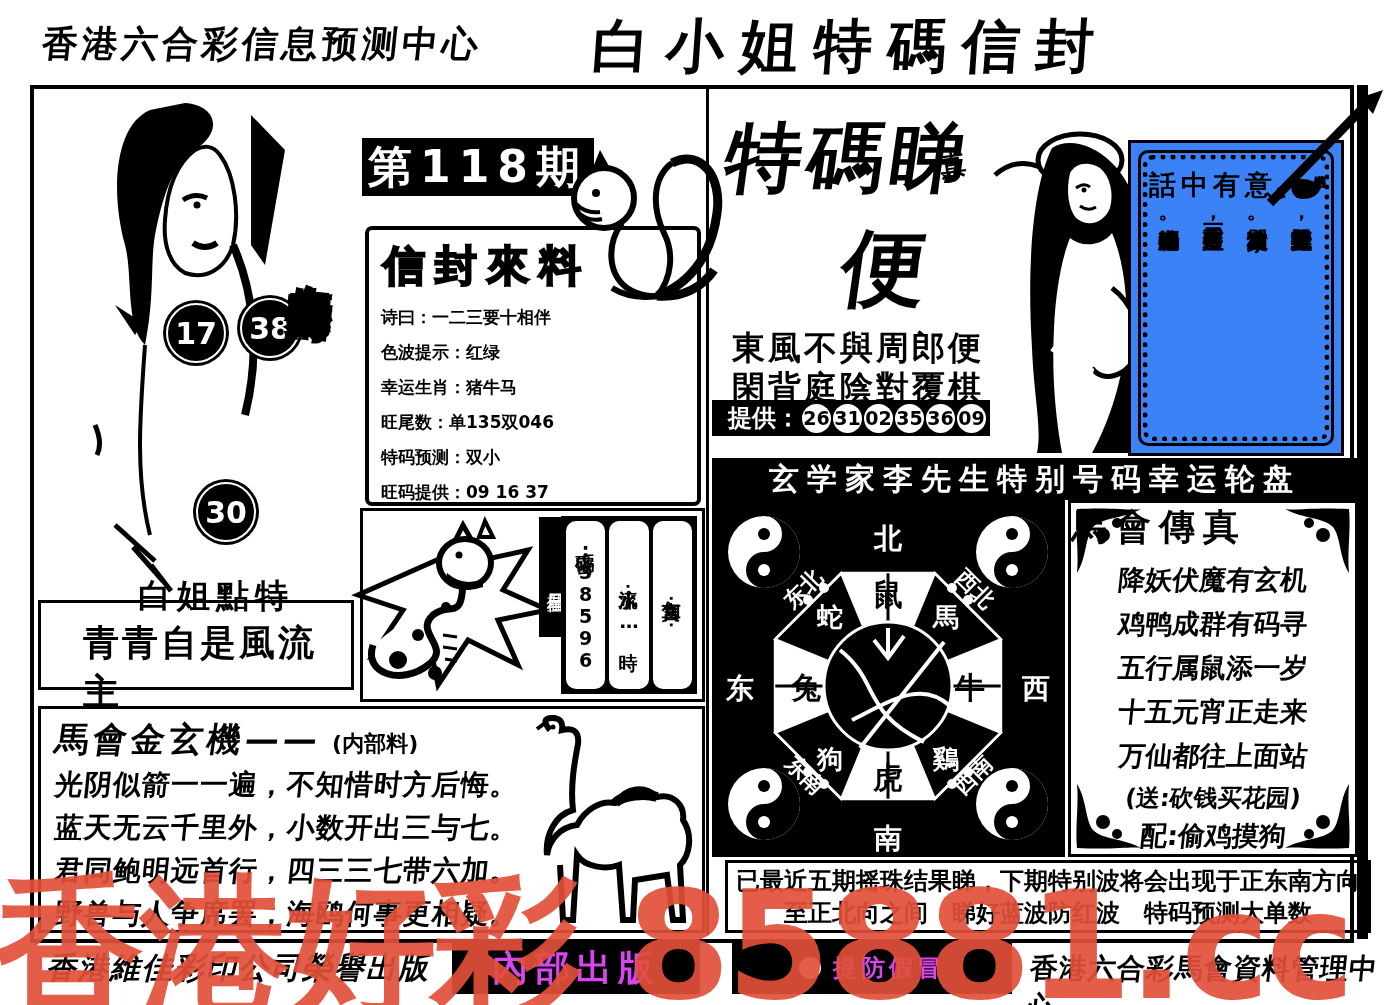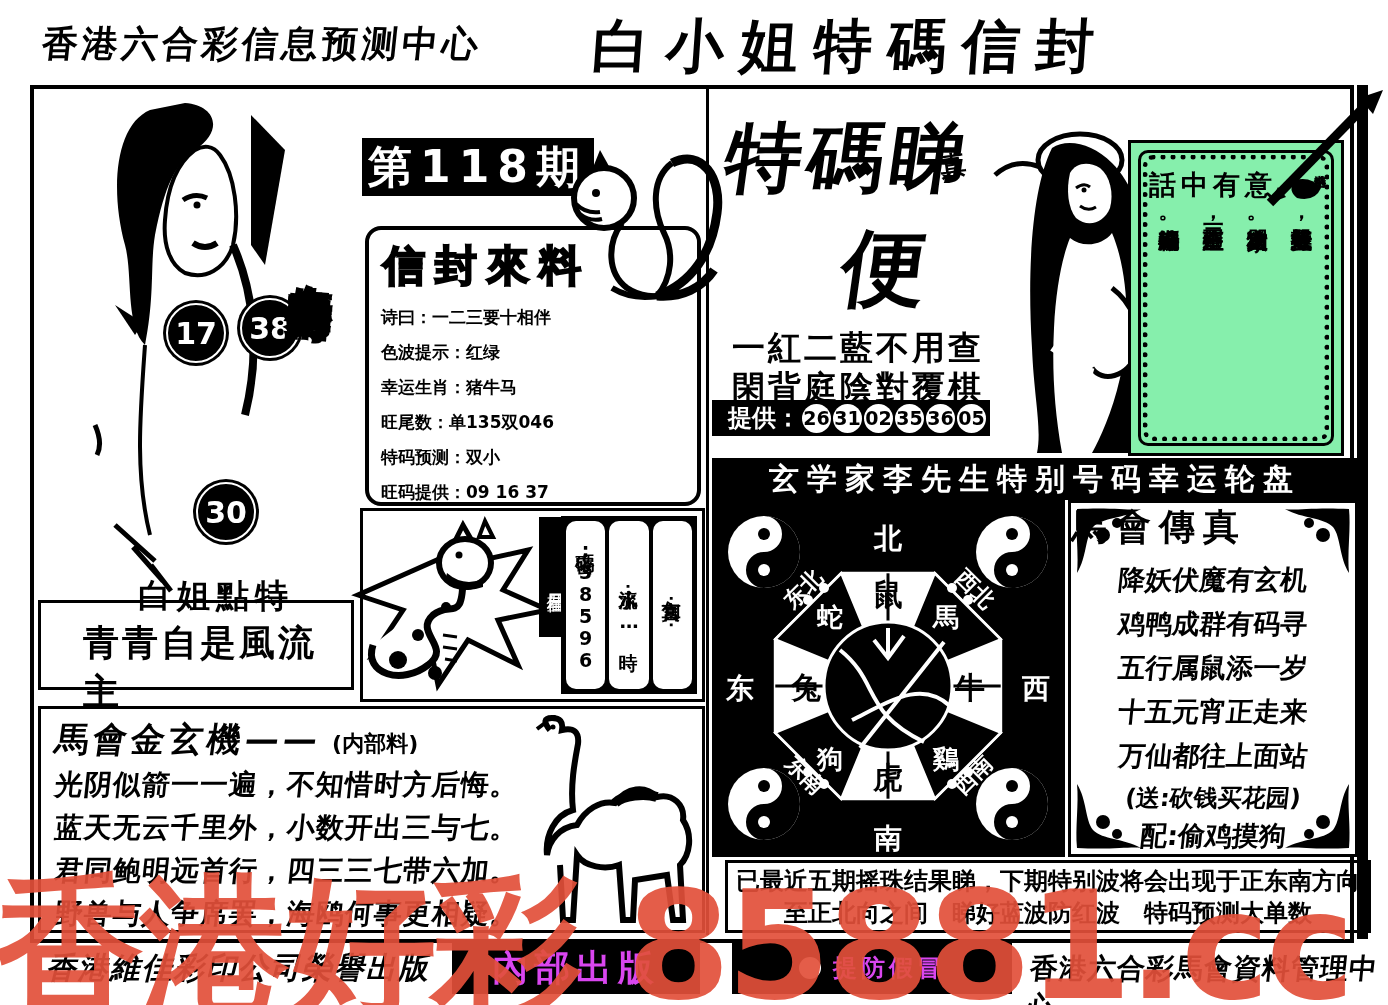--- a/index.html
+++ b/index.html
@@ -21,21 +21,21 @@
   .right-bar{left:1357px;top:85px;width:11px;height:854px;background:#000;}
   .col-divider{left:706px;top:85px;width:3px;height:850px;background:#000;}
 
   
   .num-disc{width:56px;height:56px;border-radius:50%;background:#000;color:#fff;
             font-size:30px;font-weight:bold;border:2px solid #fff;box-shadow:0 0 0 3px #000;}
   .vert-title{left:268px;top:250px;height:420px;font-size:44px;font-weight:bold;
               color:#fff;-webkit-text-stroke:2.4px #000;transform:rotate(5deg);letter-spacing:2px;}
   .issue-badge{left:362px;top:138px;width:232px;height:58px;background:#000;color:#fff;
                font-size:44px;font-weight:bold;letter-spacing:8px;}
-  .envelope{left:365px;top:226px;width:336px;height:280px;border:4px solid #000;border-radius:16px;padding:6px 12px;box-sizing:border-box;}
+  .envelope{left:365px;top:226px;width:336px;height:280px;border:4px solid #000;border-radius:7px;padding:6px 12px;box-sizing:border-box;}
   .envelope-title{font-size:42px;letter-spacing:10px;margin:2px 0 6px 2px;font-weight:bold;}
   .env-row{font-size:17px;font-weight:bold;line-height:35px;white-space:nowrap;}
   .baijie{left:38px;top:600px;width:316px;height:90px;border:3px solid #000;box-sizing:border-box;
           display:flex;flex-direction:column;align-items:center;justify-content:center;}
   .baijie-l1{font-size:33px;font-weight:bold;letter-spacing:6px;margin-left:40px;}
   .baijie-l2{font-size:36px;font-weight:bold;letter-spacing:3px;margin-left:42px;}
   .snake-panel{left:360px;top:508px;width:345px;height:194px;border:3px solid #000;box-sizing:border-box;}
   .deity{left:176px;top:6px;width:30px;height:120px;background:#000;color:#fff;font-size:19px;
          line-height:1.3;text-align:center;padding-top:4px;box-sizing:border-box;}
   .banner-box{right:5px;top:5px;width:136px;height:178px;background:#000;display:flex;gap:4px;
@@ -50,21 +50,21 @@
   
   .tema-top{left:726px;top:108px;font-size:76px;font-weight:bold;letter-spacing:6px;transform:skewX(-8deg);}
   .tema-bottom{left:842px;top:212px;font-size:84px;font-weight:bold;transform:skewX(-8deg);}
   .tema-scribble{left:940px;top:148px;font-size:26px;font-weight:bold;transform:rotate(-8deg);}
   .tema-poem{left:732px;top:328px;font-size:33px;font-weight:bold;line-height:40px;letter-spacing:3px;}
   .tigong{left:712px;top:400px;width:278px;height:36px;background:#000;color:#fff;display:flex;
           align-items:center;padding-left:16px;box-sizing:border-box;}
   .tigong-label{font-size:24px;font-weight:bold;}
   .ball{width:29px;height:29px;border-radius:50%;background:#fff;color:#000;font-size:19px;
         font-weight:bold;margin-left:2px;display:flex;align-items:center;justify-content:center;}
-  .stamp{left:1128px;top:140px;width:216px;height:316px;border:3px solid #000;box-sizing:border-box;background:#86efac;}
+  .stamp{left:1128px;top:140px;width:216px;height:316px;border:3px solid #000;box-sizing:border-box;background:#3b82f6;}
   .stamp-in{position:absolute;inset:7px;border:3px solid #000;border-radius:10px;}
   .stamp-in::before{content:"";position:absolute;inset:2px;border:5px dotted #000;border-radius:10px;}
   .stamp-title{position:absolute;left:18px;top:24px;font-size:27px;font-weight:bold;letter-spacing:5px;}
   .stamp-note{position:absolute;right:14px;top:22px;font-size:12px;font-weight:bold;line-height:1.25;}
   .stamp-cols{position:absolute;left:16px;top:70px;height:225px;font-size:21px;font-weight:bold;
               white-space:pre-line;line-height:2.1;}
   .wheel-header{left:712px;top:458px;width:646px;height:42px;background:#000;color:#fff;
                 font-size:30px;font-weight:bold;letter-spacing:8px;}
   .wheel-box{left:712px;top:500px;width:353px;height:357px;background:#000;}
   .fax{left:1068px;top:500px;width:290px;height:357px;border:3px solid #000;box-sizing:border-box;background:#fff;}
@@ -220,32 +220,32 @@
   </div>
 
   <svg class="abs" style="left:1255px;top:88px;z-index:5;" width="130" height="130" viewBox="0 0 130 130">
     <path d="M15,115 L110,18" stroke="#000" stroke-width="9"></path>
     <path d="M128,2 L104,10 L118,26 Z" fill="#000"></path>
     <path d="M15,115 l16,-6 l-8,-10 z" fill="#000"></path>
     <path d="M40,92 q16,-4 26,8 q-6,14 -24,10 q-10,-8 -2,-18 z" fill="#000"></path>
   </svg>
 
   <div class="abs tema-poem">
-    <div>一紅二藍不用查</div>
+    <div>東風不與周郎便</div>
     <div>閑背庭陰對覆棋</div>
   </div>
 
   <div class="abs tigong">
     <span class="tigong-label">提供：</span>
     <span class="ball">26</span>
     <span class="ball">31</span>
     <span class="ball">02</span>
     <span class="ball">35</span>
     <span class="ball">36</span>
-    <span class="ball">05</span>
+    <span class="ball">09</span>
   </div>
 
   <div class="abs wheel-header center">玄学家李先生特别号码幸运轮盘</div>
 
   <div class="abs wheel-box">
     <svg width="353" height="357" viewBox="0 0 353 357">
       <defs>
         <g id="yy">
           <circle r="36" fill="#fff"></circle>
           <path d="M0,-36 a36,36 0 0 1 0,72 a18,18 0 0 1 0,-36 a18,18 0 0 0 0,-36 z" fill="#000"></path>

